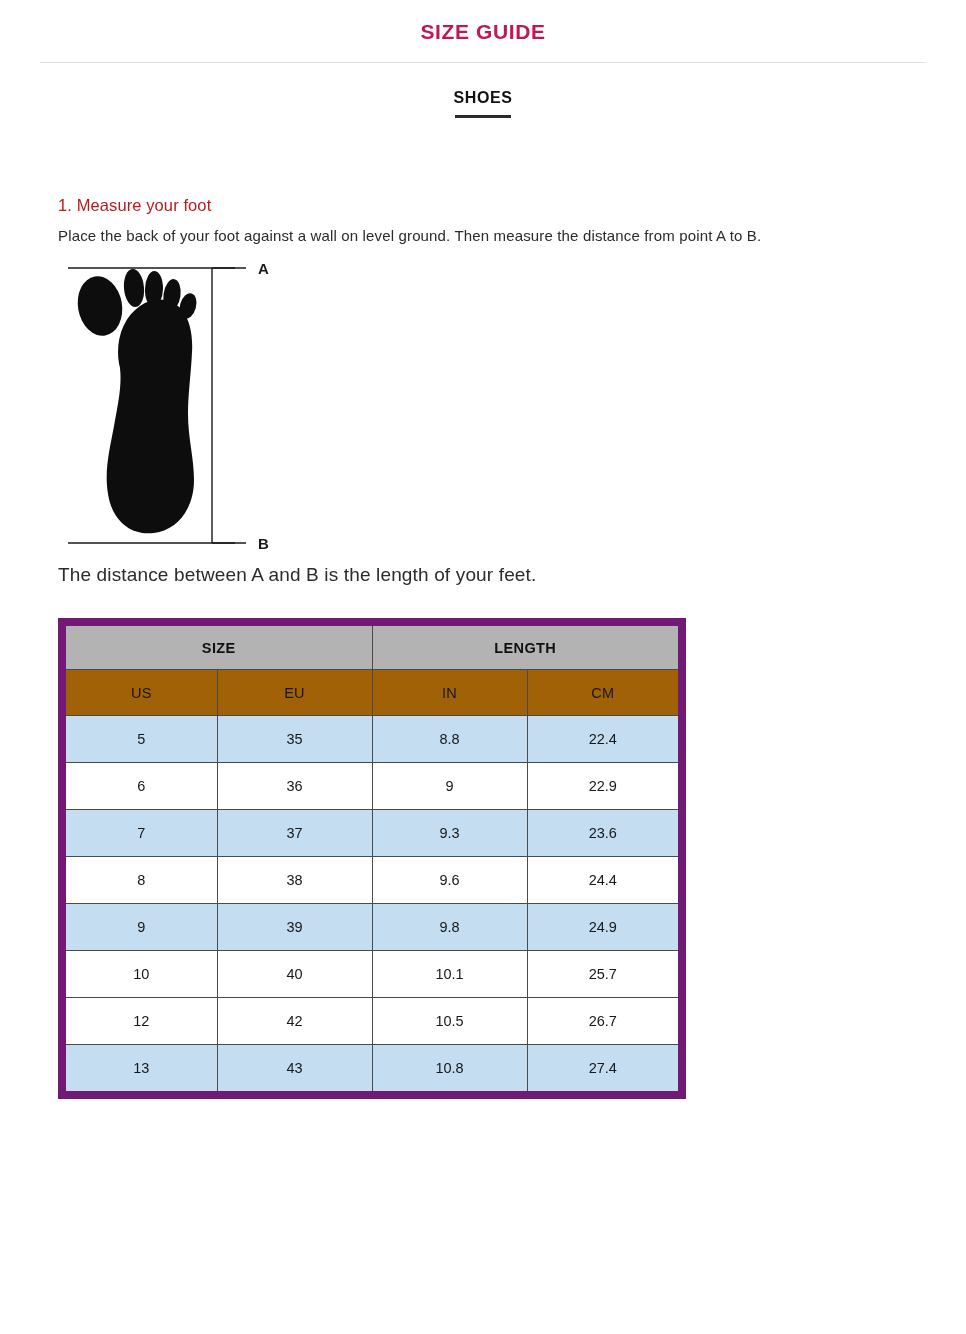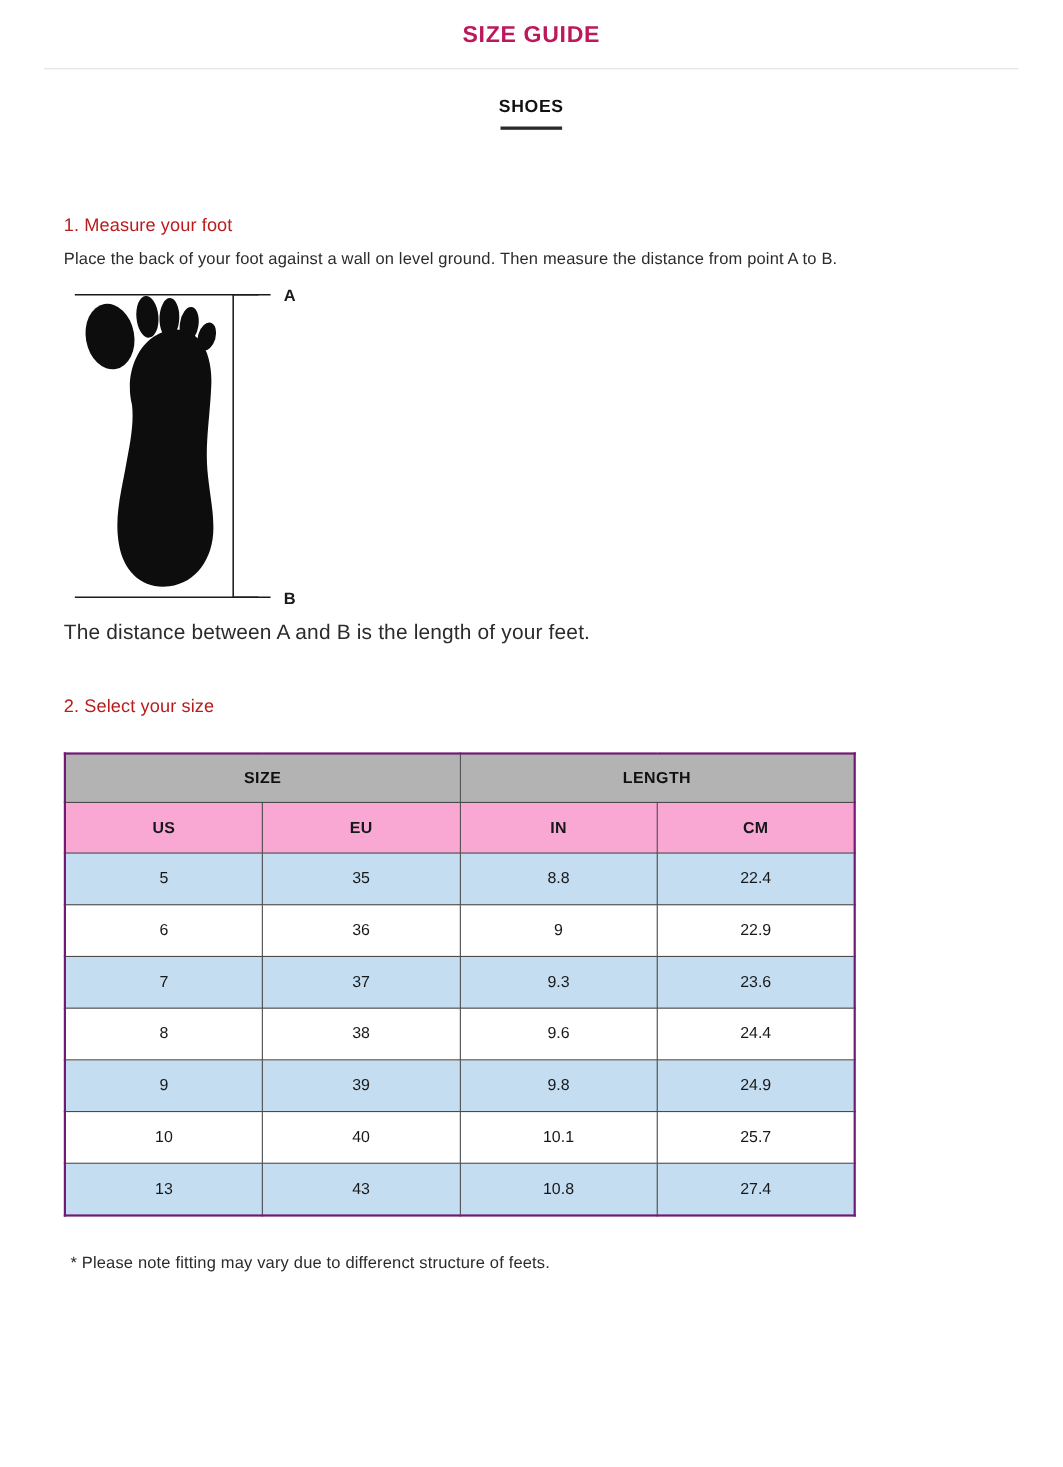--- a/index.html
+++ b/index.html
@@ -77,43 +77,43 @@
     margin-top: 2px;
     letter-spacing: 0.15px;
   }
   .diagram {
     margin-top: 14px;
     margin-left: 2px;
   }
   table.size-table {
     border-collapse: collapse;
     margin-top: 32px;
-    width: 720px;
-    border: 2px solid #701a75;
+    width: 628px;
+    border: 8px solid #701a75;
     table-layout: fixed;
   }
   table.size-table td, table.size-table th {
     border: 1px solid #4a4a4a;
     text-align: center;
     font-size: 14.5px;
     color: #16181a;
     height: 44px;
     font-weight: normal;
   }
   table.size-table thead tr.group-row th {
     background: #b3b3b3;
     font-weight: bold;
     font-size: 14.5px;
     letter-spacing: 0.4px;
     color: #111;
     height: 41px;
   }
   table.size-table thead tr.unit-row th {
-    background: #f9a8d4;
-    font-weight: bold;
+    background: #a16207;
+    font-weight: normal;
     font-size: 14.5px;
     letter-spacing: 0.3px;
     height: 43px;
   }
   table.size-table tbody tr.alt td {
     background: #c5ddf0;
   }
   table.size-table tbody tr td {
     background: #ffffff;
   }
@@ -176,21 +176,20 @@
           <ellipse cx="128" cy="48" rx="8" ry="13" transform="rotate(16 128 48)"></ellipse>
         </g>
 
         <text x="198" y="16" font-family="Liberation Sans, sans-serif" font-size="15" font-weight="bold" fill="#1a1a1a">A</text>
         <text x="198" y="291" font-family="Liberation Sans, sans-serif" font-size="15" font-weight="bold" fill="#1a1a1a">B</text>
       </svg>
     </div>
 
     <div class="note-line">The distance between A and B is the length of your feet.</div>
 
-    <div class="step-title second">2. Select your size</div>
 
     <table class="size-table">
       <thead>
         <tr class="group-row">
           <th colspan="2">SIZE</th>
           <th colspan="2">LENGTH</th>
         </tr>
         <tr class="unit-row">
           <th>US</th>
           <th>EU</th>
@@ -228,25 +227,30 @@
           <td>39</td>
           <td>9.8</td>
           <td>24.9</td>
         </tr>
         <tr>
           <td>10</td>
           <td>40</td>
           <td>10.1</td>
           <td>25.7</td>
         </tr>
+        <tr>
+          <td>12</td>
+          <td>42</td>
+          <td>10.5</td>
+          <td>26.7</td>
+        </tr>
         <tr class="alt">
           <td>13</td>
           <td>43</td>
           <td>10.8</td>
           <td>27.4</td>
         </tr>
       </tbody>
     </table>
 
-    <div class="footnote">* Please note fitting may vary due to differenct structure of feets.</div>
 
   </div>
 </div>
 
 </body></html>

